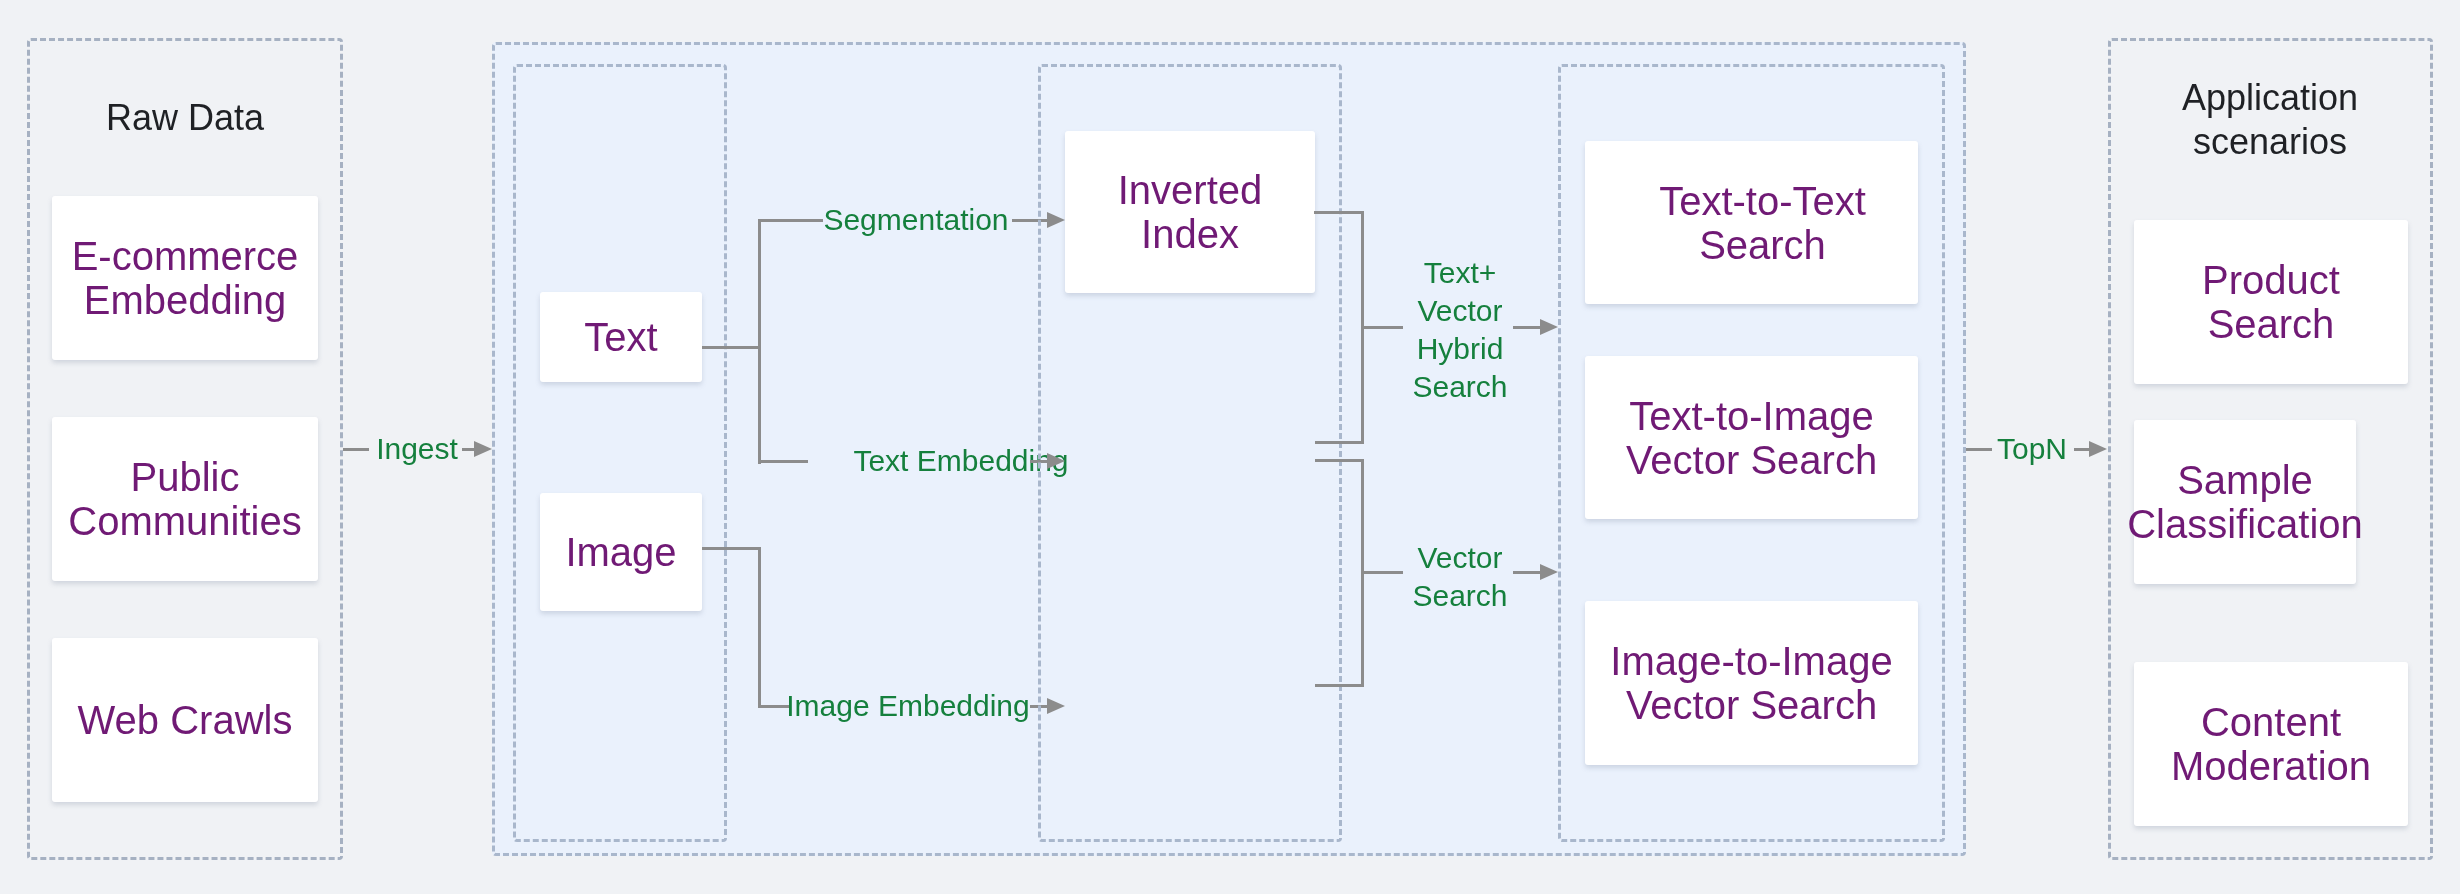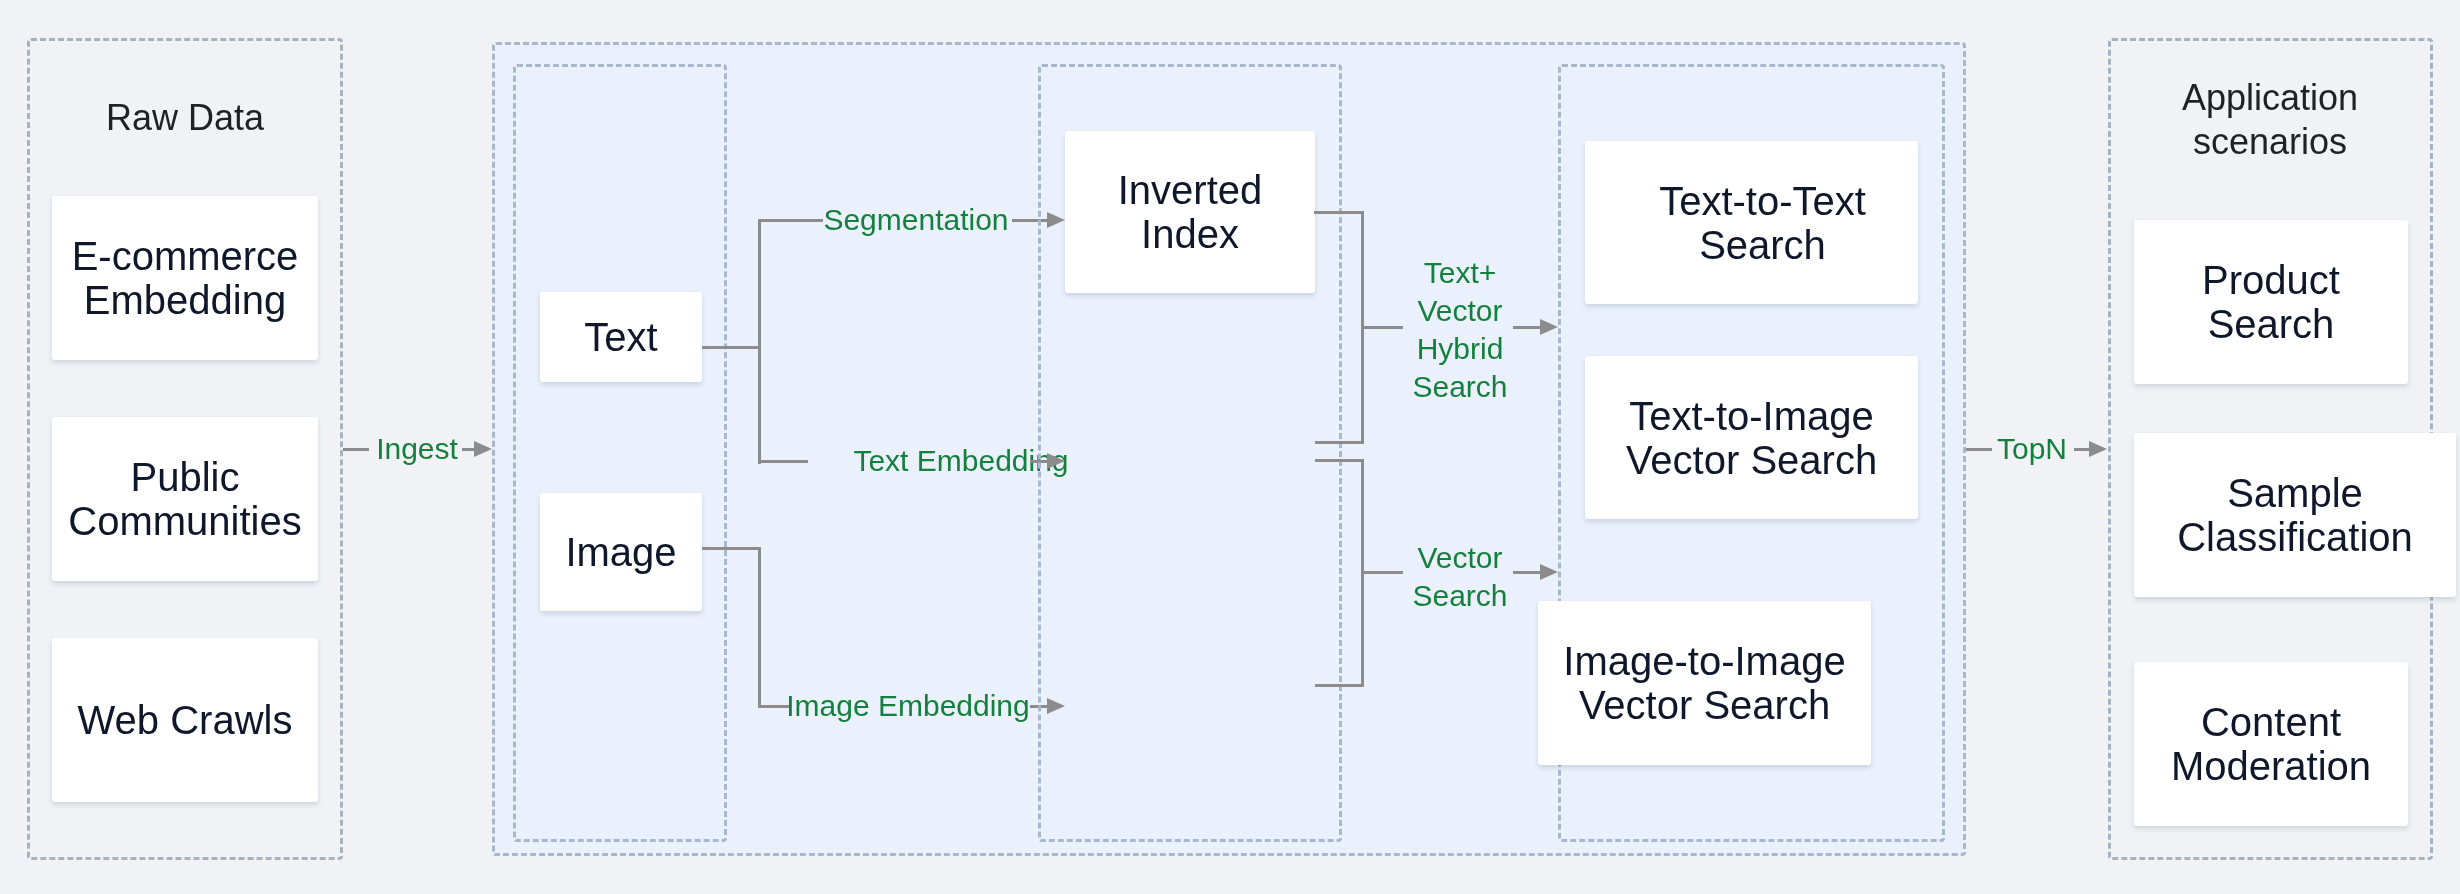--- a/index.html
+++ b/index.html
@@ -36,21 +36,21 @@
   }
 
   
   .box{
     position:absolute;
     background:#ffffff;
     border-radius:3px;
     box-shadow:0 3px 5px rgba(100,115,140,0.22);
     display:flex;align-items:center;justify-content:center;
     text-align:center;
-    color:#0f172a;
+    color:#701a75;
     font-size:40px;
     line-height:44px;
     padding:0 10px;
     box-sizing:border-box;
   }
 
   
   .hline,.vline{position:absolute;background:#8c8c8c;}
   .hline{height:3px;}
   .vline{width:3px;}
@@ -126,26 +126,26 @@
   <div class="vline" style="left:1361px;top:459px;height:228px;"></div>
   <div class="hline" style="left:1315px;top:684px;width:49px;"></div>
   <div class="hline" style="left:1361px;top:571px;width:42px;"></div>
   <div class="glabel" style="left:1402px;top:539px;width:116px;">Vector Search</div>
   <div class="hline" style="left:1513px;top:571px;width:28px;"></div>
   <div class="arrowhead" style="left:1540px;top:564px;"></div>
 
   <div class="panel inner" style="left:1558px;top:64px;width:387px;height:778px;"></div>
   <div class="box" style="left:1585px;top:141px;width:333px;height:163px;padding-left:32px;">Text-to-Text Search</div>
   <div class="box" style="left:1585px;top:356px;width:333px;height:163px;">Text-to-Image Vector Search</div>
-  <div class="box" style="left:1538px;top:601px;width:333px;height:164px;">Image-to-Image Vector Search</div>
+  <div class="box" style="left:1585px;top:601px;width:333px;height:164px;">Image-to-Image Vector Search</div>
 
   <div class="hline" style="left:1966px;top:448px;width:26px;"></div>
   <div class="glabel single" style="left:1992px;top:429px;width:80px;">TopN</div>
   <div class="hline" style="left:2074px;top:448px;width:16px;"></div>
   <div class="arrowhead" style="left:2089px;top:441px;"></div>
 
   <div class="panel" style="left:2108px;top:38px;width:325px;height:822px;"></div>
   <div class="panel-title" style="left:2130px;top:76px;width:280px;">Application scenarios</div>
   <div class="box" style="left:2134px;top:220px;width:274px;height:164px;">Product Search</div>
-  <div class="box" style="left:2134px;top:433px;width:322px;height:164px;">Sample Classification</div>
+  <div class="box" style="left:2134px;top:420px;width:222px;height:164px;">Sample Classification</div>
   <div class="box" style="left:2134px;top:662px;width:274px;height:164px;">Content Moderation</div>
 
 </div>
 
 </body></html>

